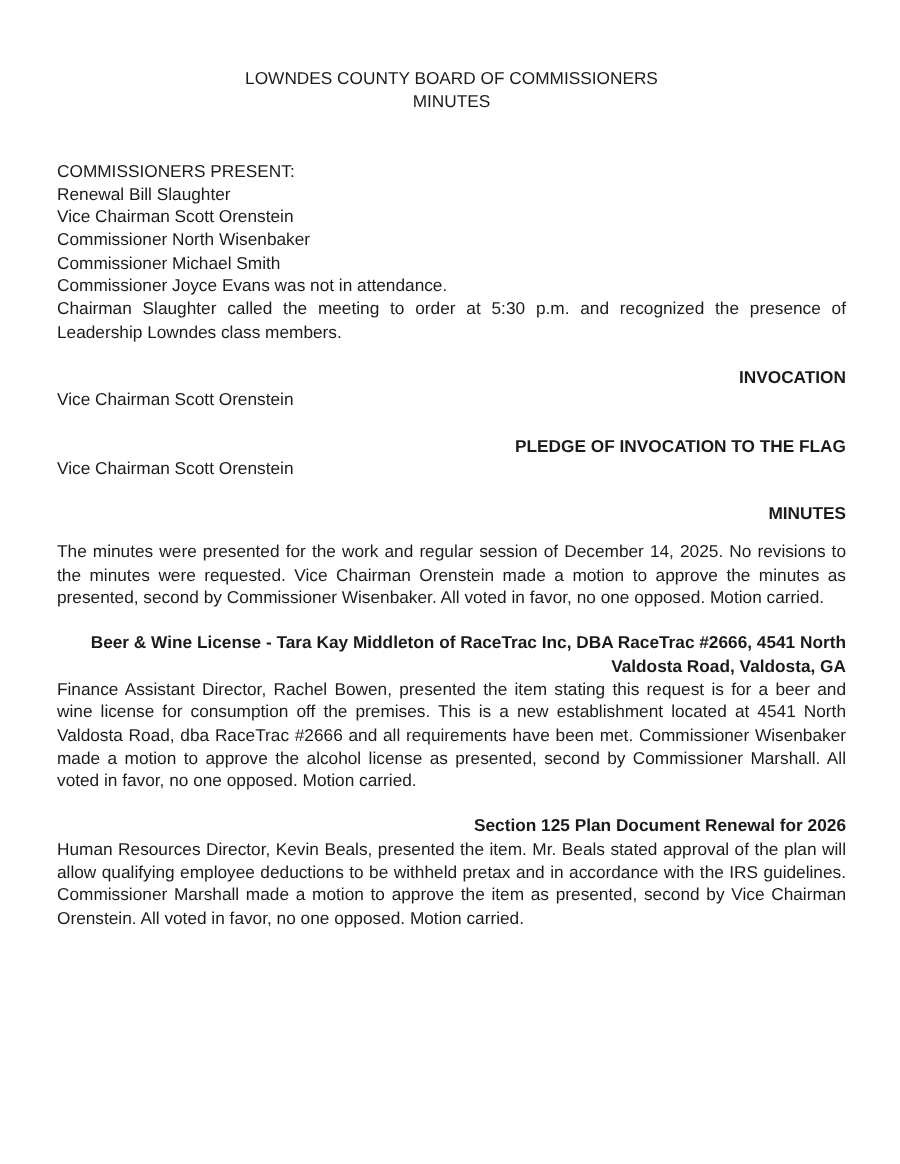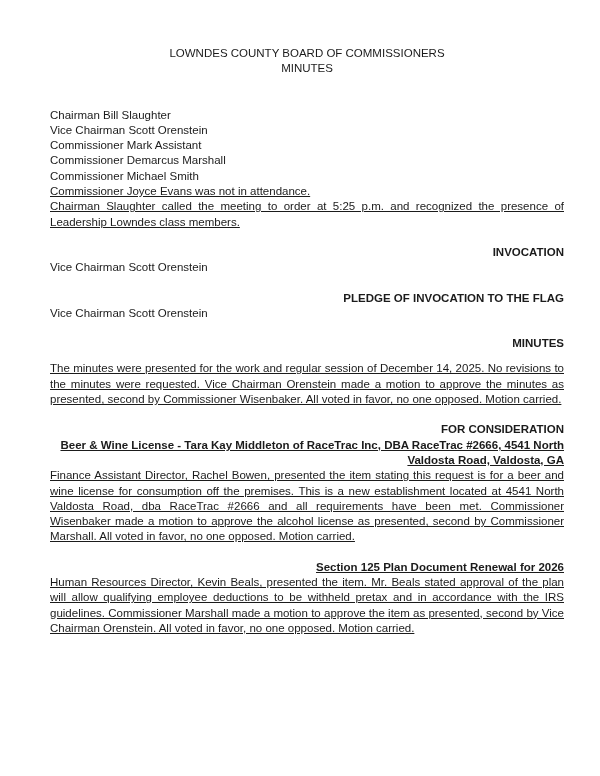--- a/index.html
+++ b/index.html
@@ -6,21 +6,21 @@
     margin: 0;
     padding: 0;
     background: #ffffff;
   }
   .page {
     position: relative;
     width: 600px;
     height: 776px;
     background: #ffffff;
     box-sizing: border-box;
-    padding: 46px 36px 0 50px;
+    padding: 46px 36px 0 38px;
     font-family: "Liberation Sans", "DejaVu Sans", sans-serif;
     font-size: 11.5px;
     line-height: 15.3px;
     color: #1b1b1b;
     overflow: hidden;
   }
   .doc-header {
     text-align: center;
   }
   .doc-header div {
@@ -28,21 +28,20 @@
   }
   .block {
     margin-top: 15px;
   }
   .block-lg {
     margin-top: 31px;
   }
   .para {
     text-align: justify;
     margin: 0;
-    text-decoration: underline;
   }
   .para-gap {
     margin-top: 10px;
   }
   b, .bold {
     font-weight: bold;
     text-align: right;
   }
   .line {
     margin: 0;
@@ -52,48 +51,47 @@
 <body>
 
 <div class="page">
 
   <div class="doc-header">
     <div class="line">LOWNDES COUNTY BOARD OF COMMISSIONERS</div>
     <div class="line">MINUTES</div>
   </div>
 
   <div class="block-lg">
-    <div class="line">Chairman Bill Slaughter</div>
+    <div class="line">COMMISSIONERS PRESENT:</div>
+    <div class="line">Renewal Bill Slaughter</div>
     <div class="line">Vice Chairman Scott Orenstein</div>
-    <div class="line">Commissioner Mark Assistant</div>
-    <div class="line">Commissioner Demarcus Marshall</div>
+    <div class="line">Commissioner North Wisenbaker</div>
     <div class="line">Commissioner Michael Smith</div>
   </div>
 
   <p class="para block">Commissioner Joyce Evans was not in attendance.</p>
 
-  <p class="para block">Chairman Slaughter called the meeting to order at 5:25 p.m. and recognized the presence of Leadership Lowndes class members.</p>
+  <p class="para block">Chairman Slaughter called the meeting to order at 5:30 p.m. and recognized the presence of Leadership Lowndes class members.</p>
 
   <div class="block">
     <div class="line bold">INVOCATION</div>
     <div class="line">Vice Chairman Scott Orenstein</div>
   </div>
 
   <div class="block">
     <div class="line bold">PLEDGE OF INVOCATION TO THE FLAG</div>
     <div class="line">Vice Chairman Scott Orenstein</div>
   </div>
 
   <div class="block">
     <div class="line bold">MINUTES</div>
     <p class="para para-gap">The minutes were presented for the work and regular session of December 14, 2025. No revisions to the minutes were requested. Vice Chairman Orenstein made a motion to approve the minutes as presented, second by Commissioner Wisenbaker. All voted in favor, no one opposed. Motion carried.</p>
   </div>
 
   <div class="block">
-    <div class="line bold">FOR CONSIDERATION</div>
 
     <div class="para-gap block" style="margin-top:0;">
       <p class="para bold">Beer &amp; Wine License - Tara Kay Middleton of RaceTrac Inc, DBA RaceTrac #2666, 4541 North Valdosta Road, Valdosta, GA</p>
       <p class="para">Finance Assistant Director, Rachel Bowen, presented the item stating this request is for a beer and wine license for consumption off the premises. This is a new establishment located at 4541 North Valdosta Road, dba RaceTrac #2666 and all requirements have been met. Commissioner Wisenbaker made a motion to approve the alcohol license as presented, second by Commissioner Marshall. All voted in favor, no one opposed. Motion carried.</p>
     </div>
 
     <div class="block">
       <p class="para bold">Section 125 Plan Document Renewal for 2026</p>
       <p class="para">Human Resources Director, Kevin Beals, presented the item. Mr. Beals stated approval of the plan will allow qualifying employee deductions to be withheld pretax and in accordance with the IRS guidelines. Commissioner Marshall made a motion to approve the item as presented, second by Vice Chairman Orenstein. All voted in favor, no one opposed. Motion carried.</p>
     </div>

